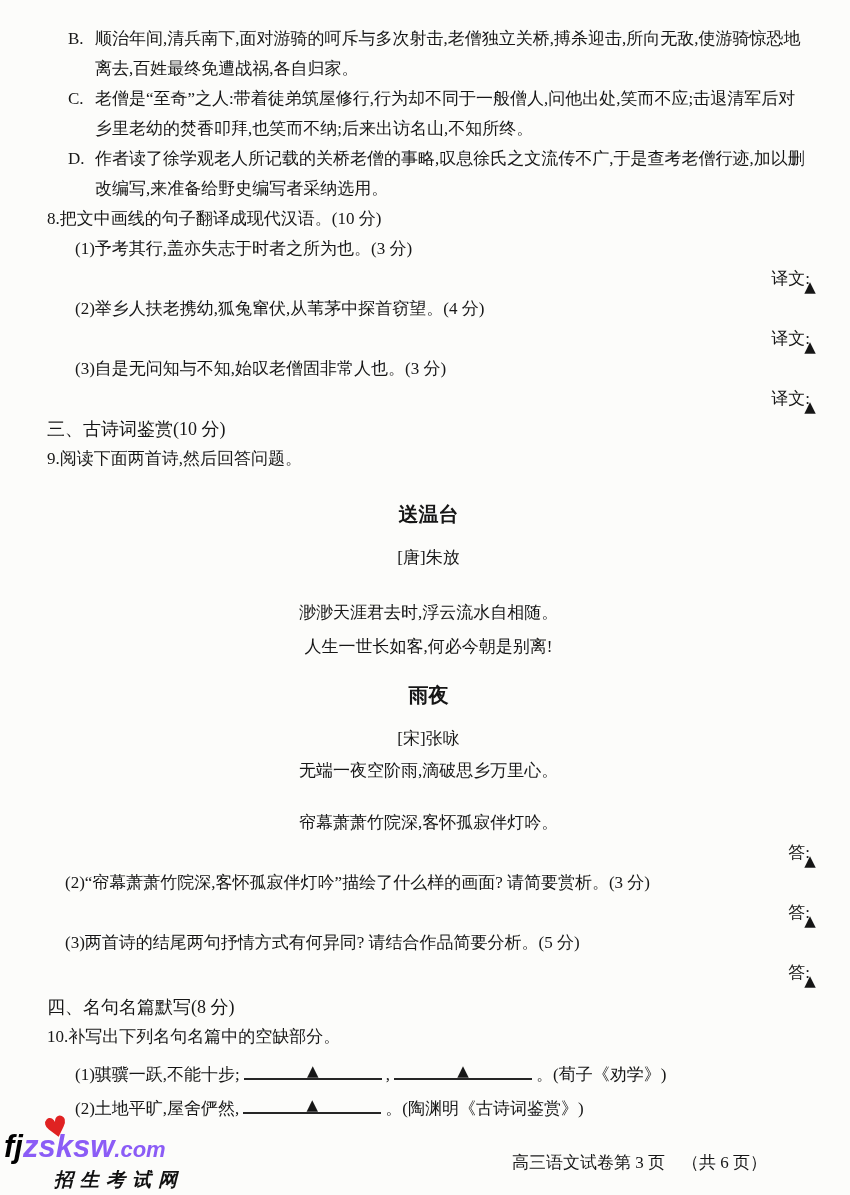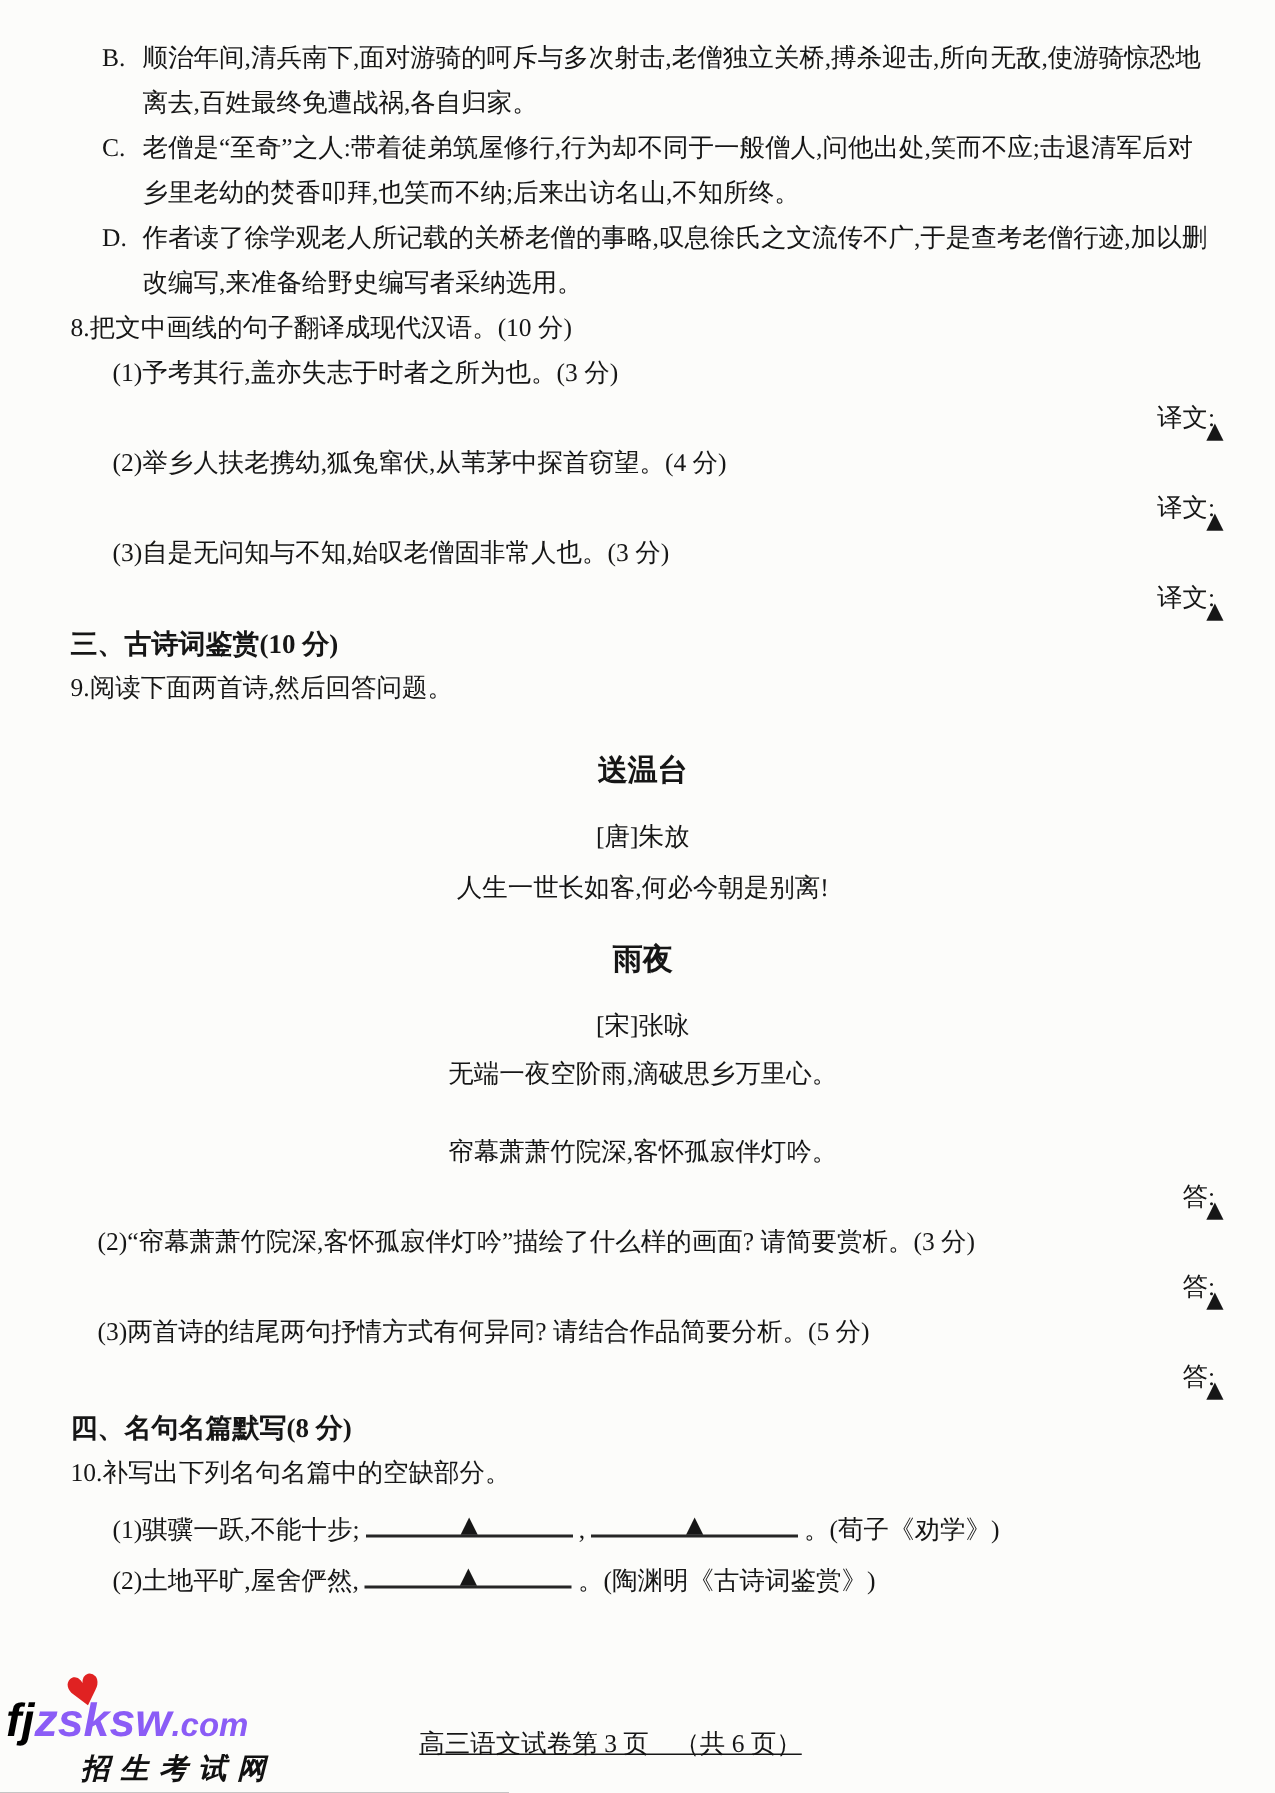--- a/index.html
+++ b/index.html
@@ -16,32 +16,32 @@
   .opt-text { flex:1; }
 
   .line { height:30px; white-space:nowrap; }
   .sub { margin-left:28px; }
 
   .ansline { display:flex; align-items:flex-end; margin-left:46px; height:30px;flex-direction:column; }
   .ans-label { flex:0 0 auto; }
   .blank { flex:1; position:relative; border-bottom:2px solid #262626; height:26px; margin-left:8px; }
   .tri { position:absolute; left:47%; bottom:-1px; transform:translateX(-50%); font-size:15px; line-height:15px; font-family:"DejaVu Sans",sans-serif; }
 
-  .sec-title { font-weight:bold; font-size:18px; height:30px; }
+  .sec-title { font-weight:normal; font-size:18px; height:30px; }
 
   .poem-title { text-align:center; font-weight:bold; font-size:20px; height:30px; margin-top:25px; }
   .poem-author { text-align:center; height:30px; margin-top:14px; }
   .poem-line { text-align:center; height:30px; }
 
   .q10line { margin-left:28px; height:30px; white-space:nowrap; }
   .iblank { display:inline-block; position:relative; width:138px; height:20px;
             border-bottom:2px solid #262626; margin:0 4px; vertical-align:baseline; }
   .iblank .tri { left:50%; }
 
-  .footer { position:absolute; top:1148px; left:47px; width:720px; text-align:center; height:30px;text-decoration:underline; }
+  .footer { position:absolute; top:1148px; left:47px; width:720px; text-align:right; height:30px; }
 
   .wm { position:absolute; left:4px; top:1132px; white-space:nowrap; }
   .wm-site { font-family:"Liberation Sans","DejaVu Sans",sans-serif; font-weight:bold; font-style:italic; font-size:31px; line-height:30px; }
   .wm-green { color:#000000; }
   .wm-red { color:#8b5cf6; }
   .wm-com { font-size:22px; }
   .wm-heart { position:absolute; left:40px; top:-18px; color:#e02222; font-size:28px; line-height:28px; transform:rotate(-14deg); font-family:"DejaVu Sans",sans-serif; }
   .wm-caption { margin-left:50px; margin-top:0px; font-size:19px; font-weight:bold; font-style:italic; letter-spacing:7px; color:#111; line-height:26px; }
 </style>
 </head>
@@ -87,20 +87,21 @@
       <span class="blank">
           <span class="tri">▲</span>
         </span>
     </div>
 
     <div class="line sec-title">三、古诗词鉴赏(10 分)</div>
     <div class="line">9.阅读下面两首诗,然后回答问题。</div>
 
     <div class="poem-title">送温台</div>
     <div class="poem-author">[唐]朱放</div>
+    <div class="poem-line" style="margin-top:25px;">渺渺天涯君去时,浮云流水自相随。</div>
     <div class="poem-line" style="margin-top:4px;">人生一世长如客,何必今朝是别离!</div>
 
     <div class="poem-title" style="margin-top:18px;">雨夜</div>
     <div class="poem-author">[宋]张咏</div>
     <div class="poem-line" style="margin-top:2px;">无端一夜空阶雨,滴破思乡万里心。</div>
     <div class="poem-line" style="margin-top:22px;">帘幕萧萧竹院深,客怀孤寂伴灯吟。</div>
 
     <div class="ansline">
       <span class="ans-label">答:</span>
       <span class="blank">

